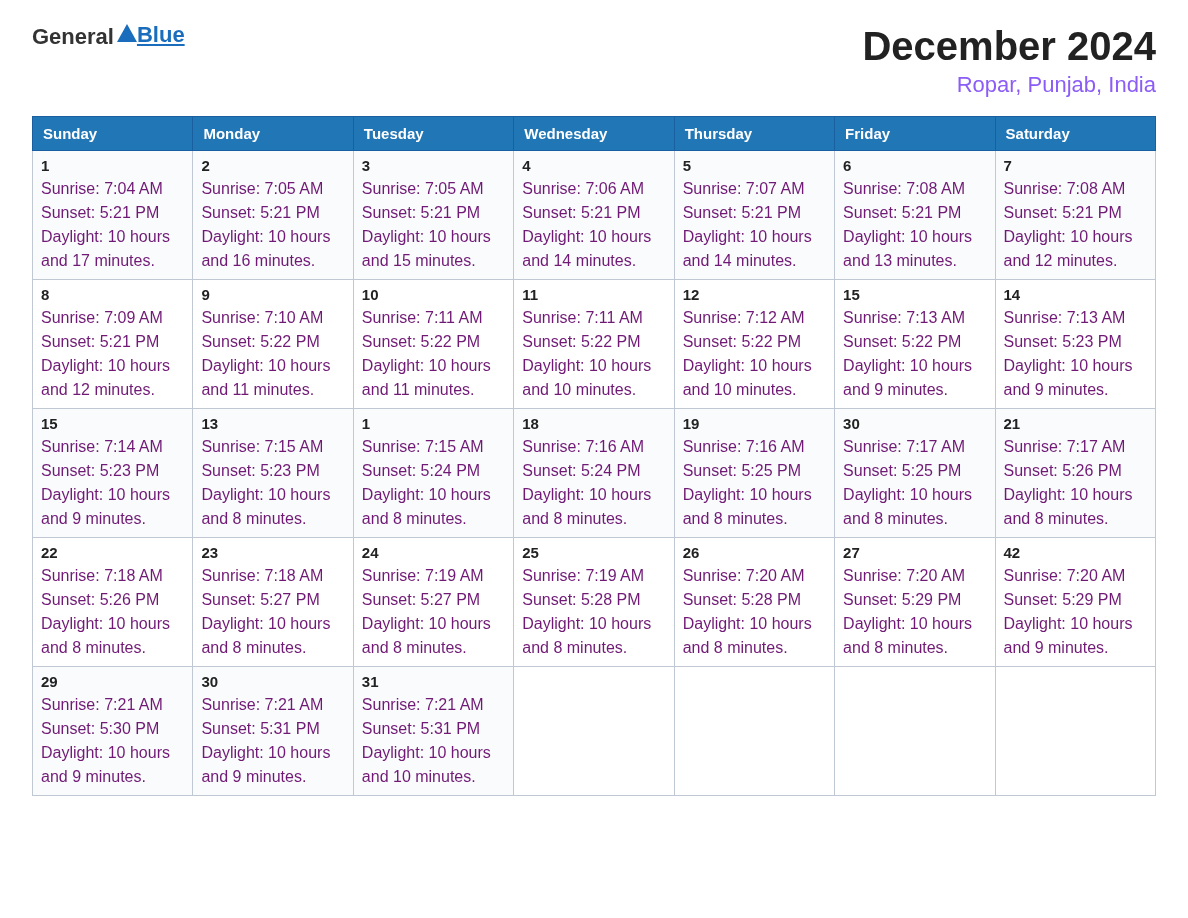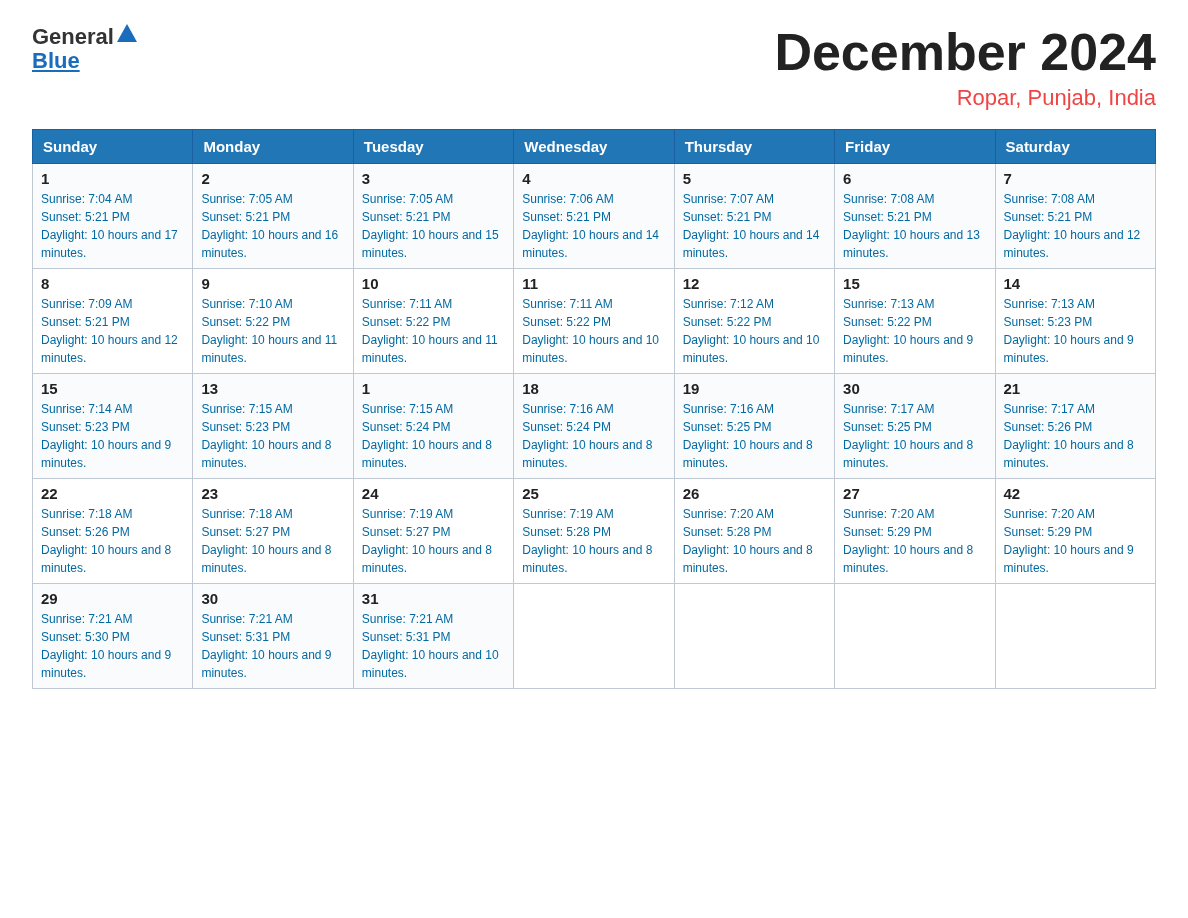--- a/index.html
+++ b/index.html
@@ -13,28 +13,28 @@
     .header-section {
       display: flex;
       justify-content: space-between;
       align-items: flex-start;
       margin-bottom: 18px;
     }
     .title-area {
       text-align: right;
     }
     .calendar-title {
-      font-size: 52px;
+      font-size: 40px;
       font-weight: bold;
       color: #222;
       line-height: 1.1;
     }
     .calendar-subtitle {
       font-size: 22px;
-      color: #ef4444;
+      color: #8b5cf6;
       margin-top: 4px;
     }
     table {
       width: 100%;
       border-collapse: collapse;
       table-layout: fixed;
     }
     thead tr th {
       background-color: #2176b5;
       color: #fff;
@@ -52,36 +52,36 @@
       color: #222;
       height: 100px;
     }
     .day-number {
       font-size: 15px;
       font-weight: bold;
       display: block;
       margin-bottom: 3px;
     }
     .day-info {
-      font-size: 12px;
-      color: #0369a1;
+      font-size: 16px;
+      color: #701a75;
       line-height: 1.5;
     }
     tbody tr:nth-child(odd) td {
       background-color: #f9fbfd;
     }
     tbody tr:nth-child(even) td {
       background-color: #ffffff;
     }
     .empty-cell {
       background-color: #ffffff !important;
     }
     .logo-wrapper {
       display: flex;
-      flex-direction: column;
+      flex-direction: row;
       align-items: flex-start;
     }
     .logo-row {
       display: flex;
       align-items: center;
     }
     .logo-black-text {
       color: #333;
       font-size: 22px;
       font-weight: bold;

